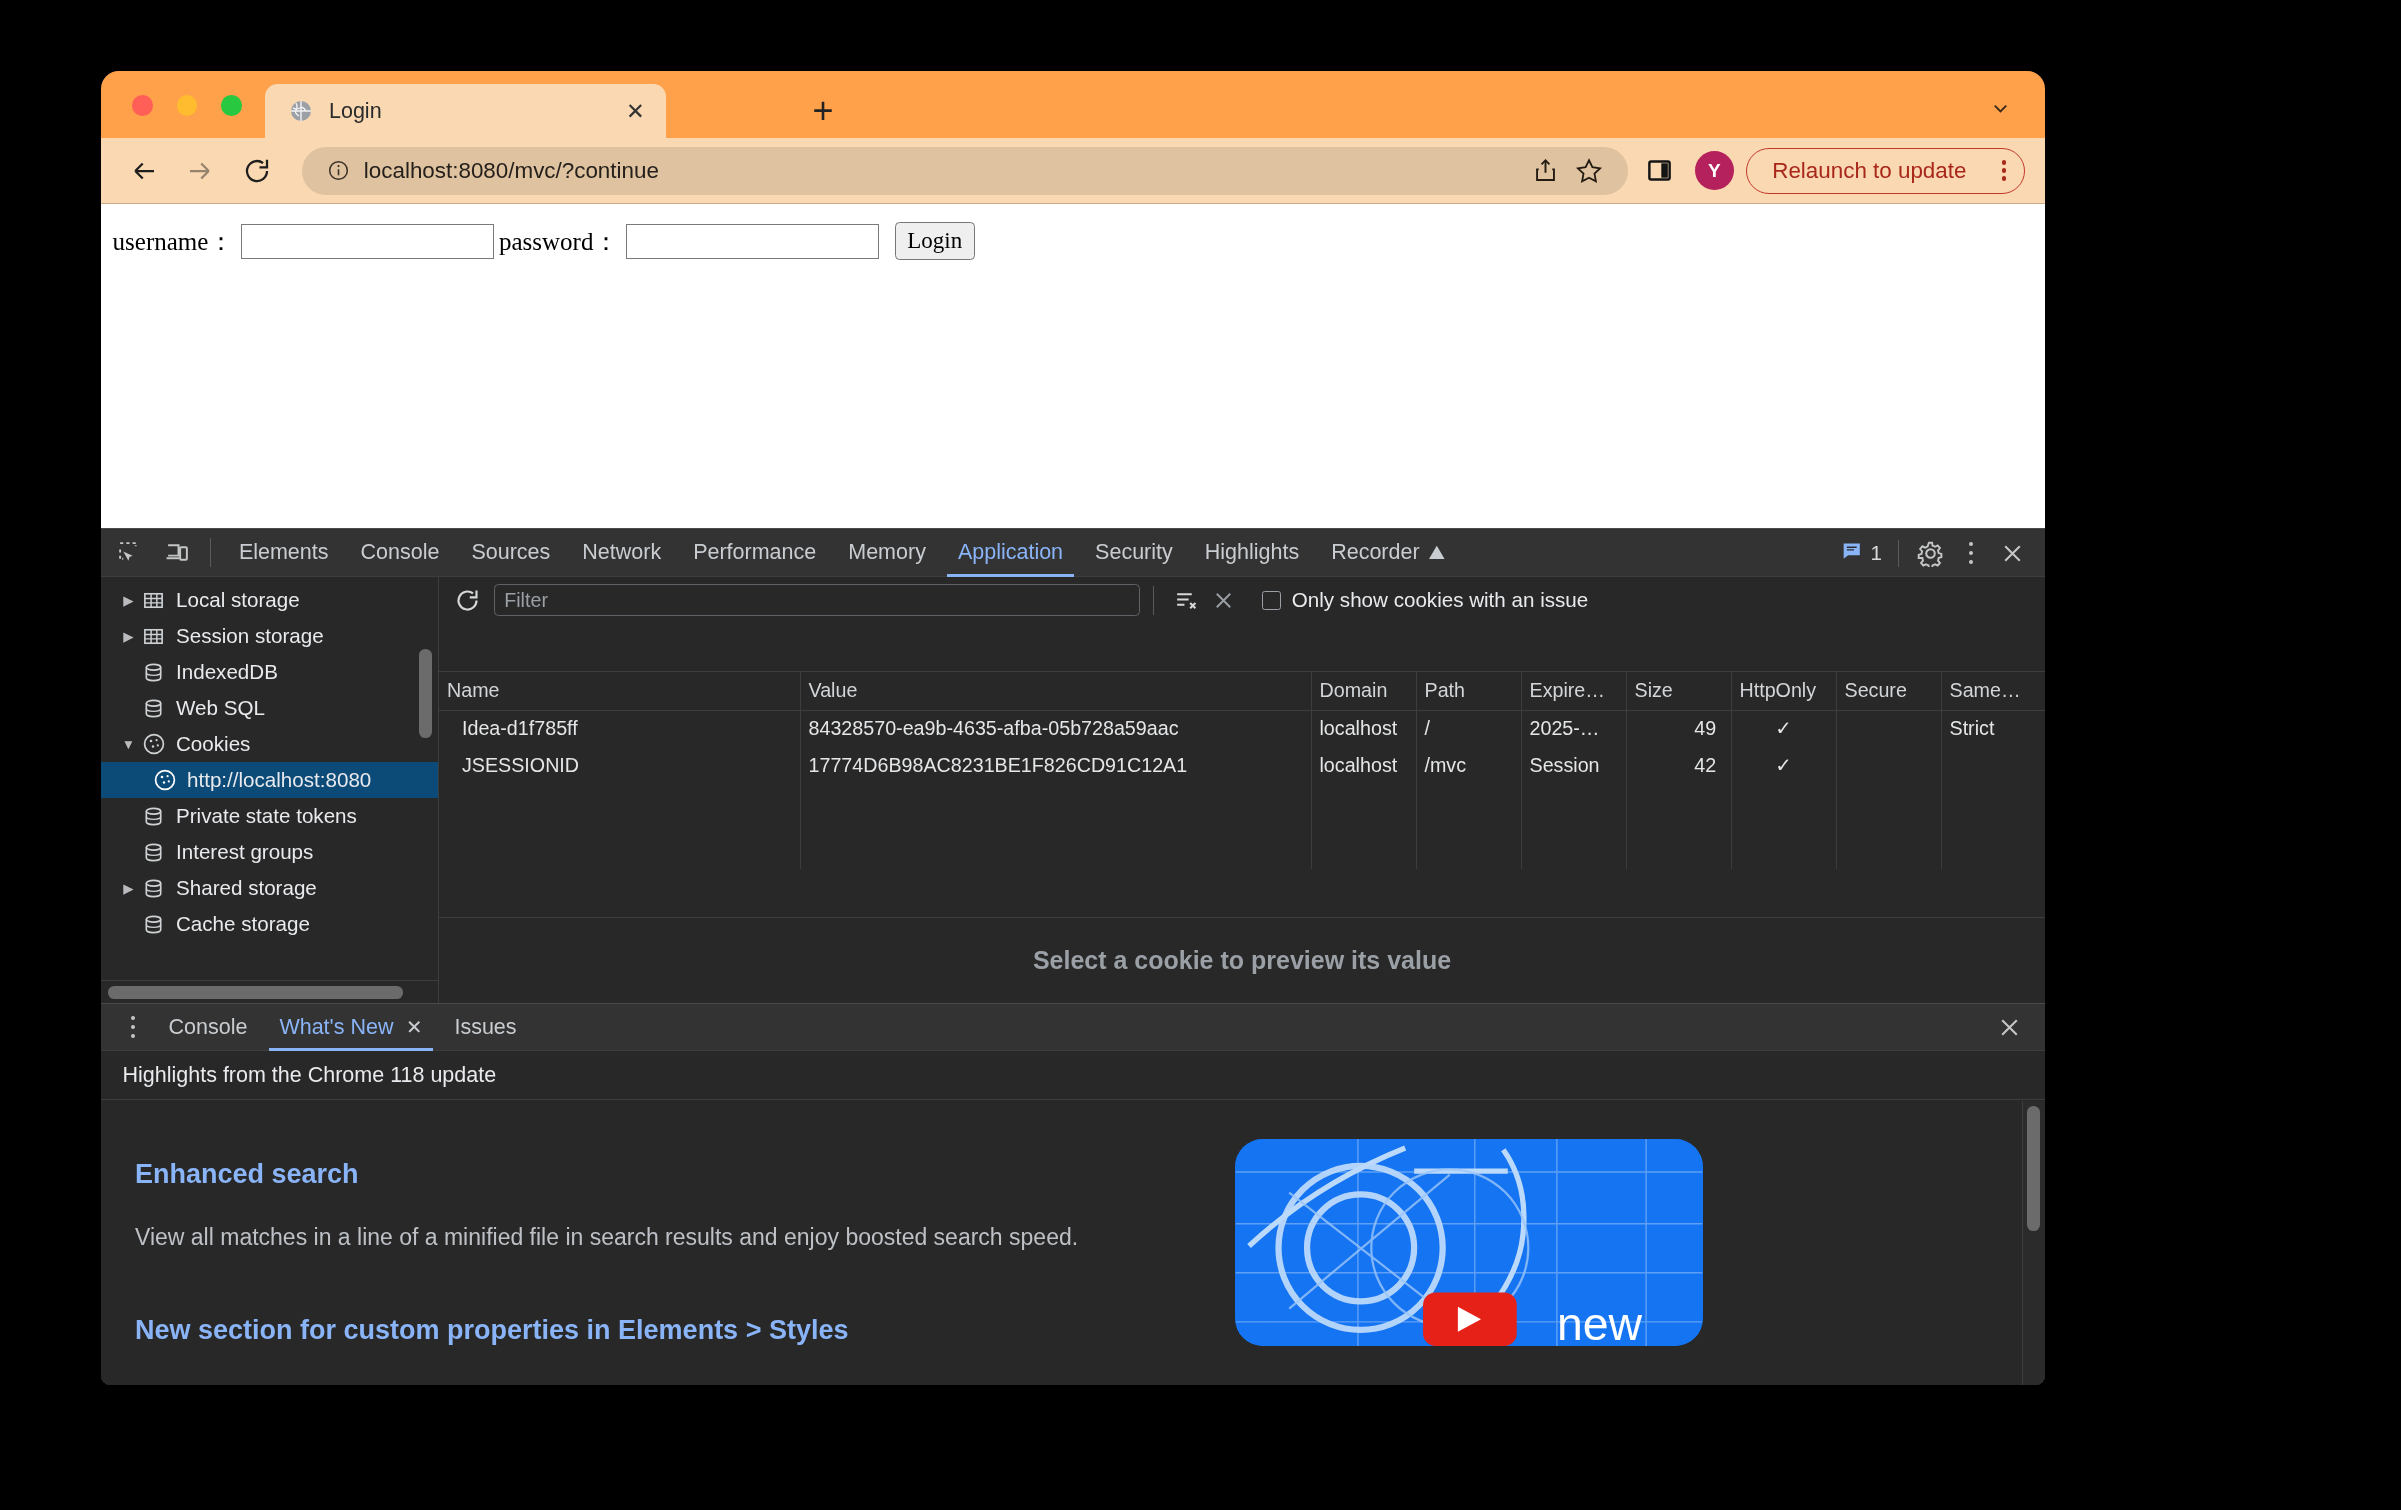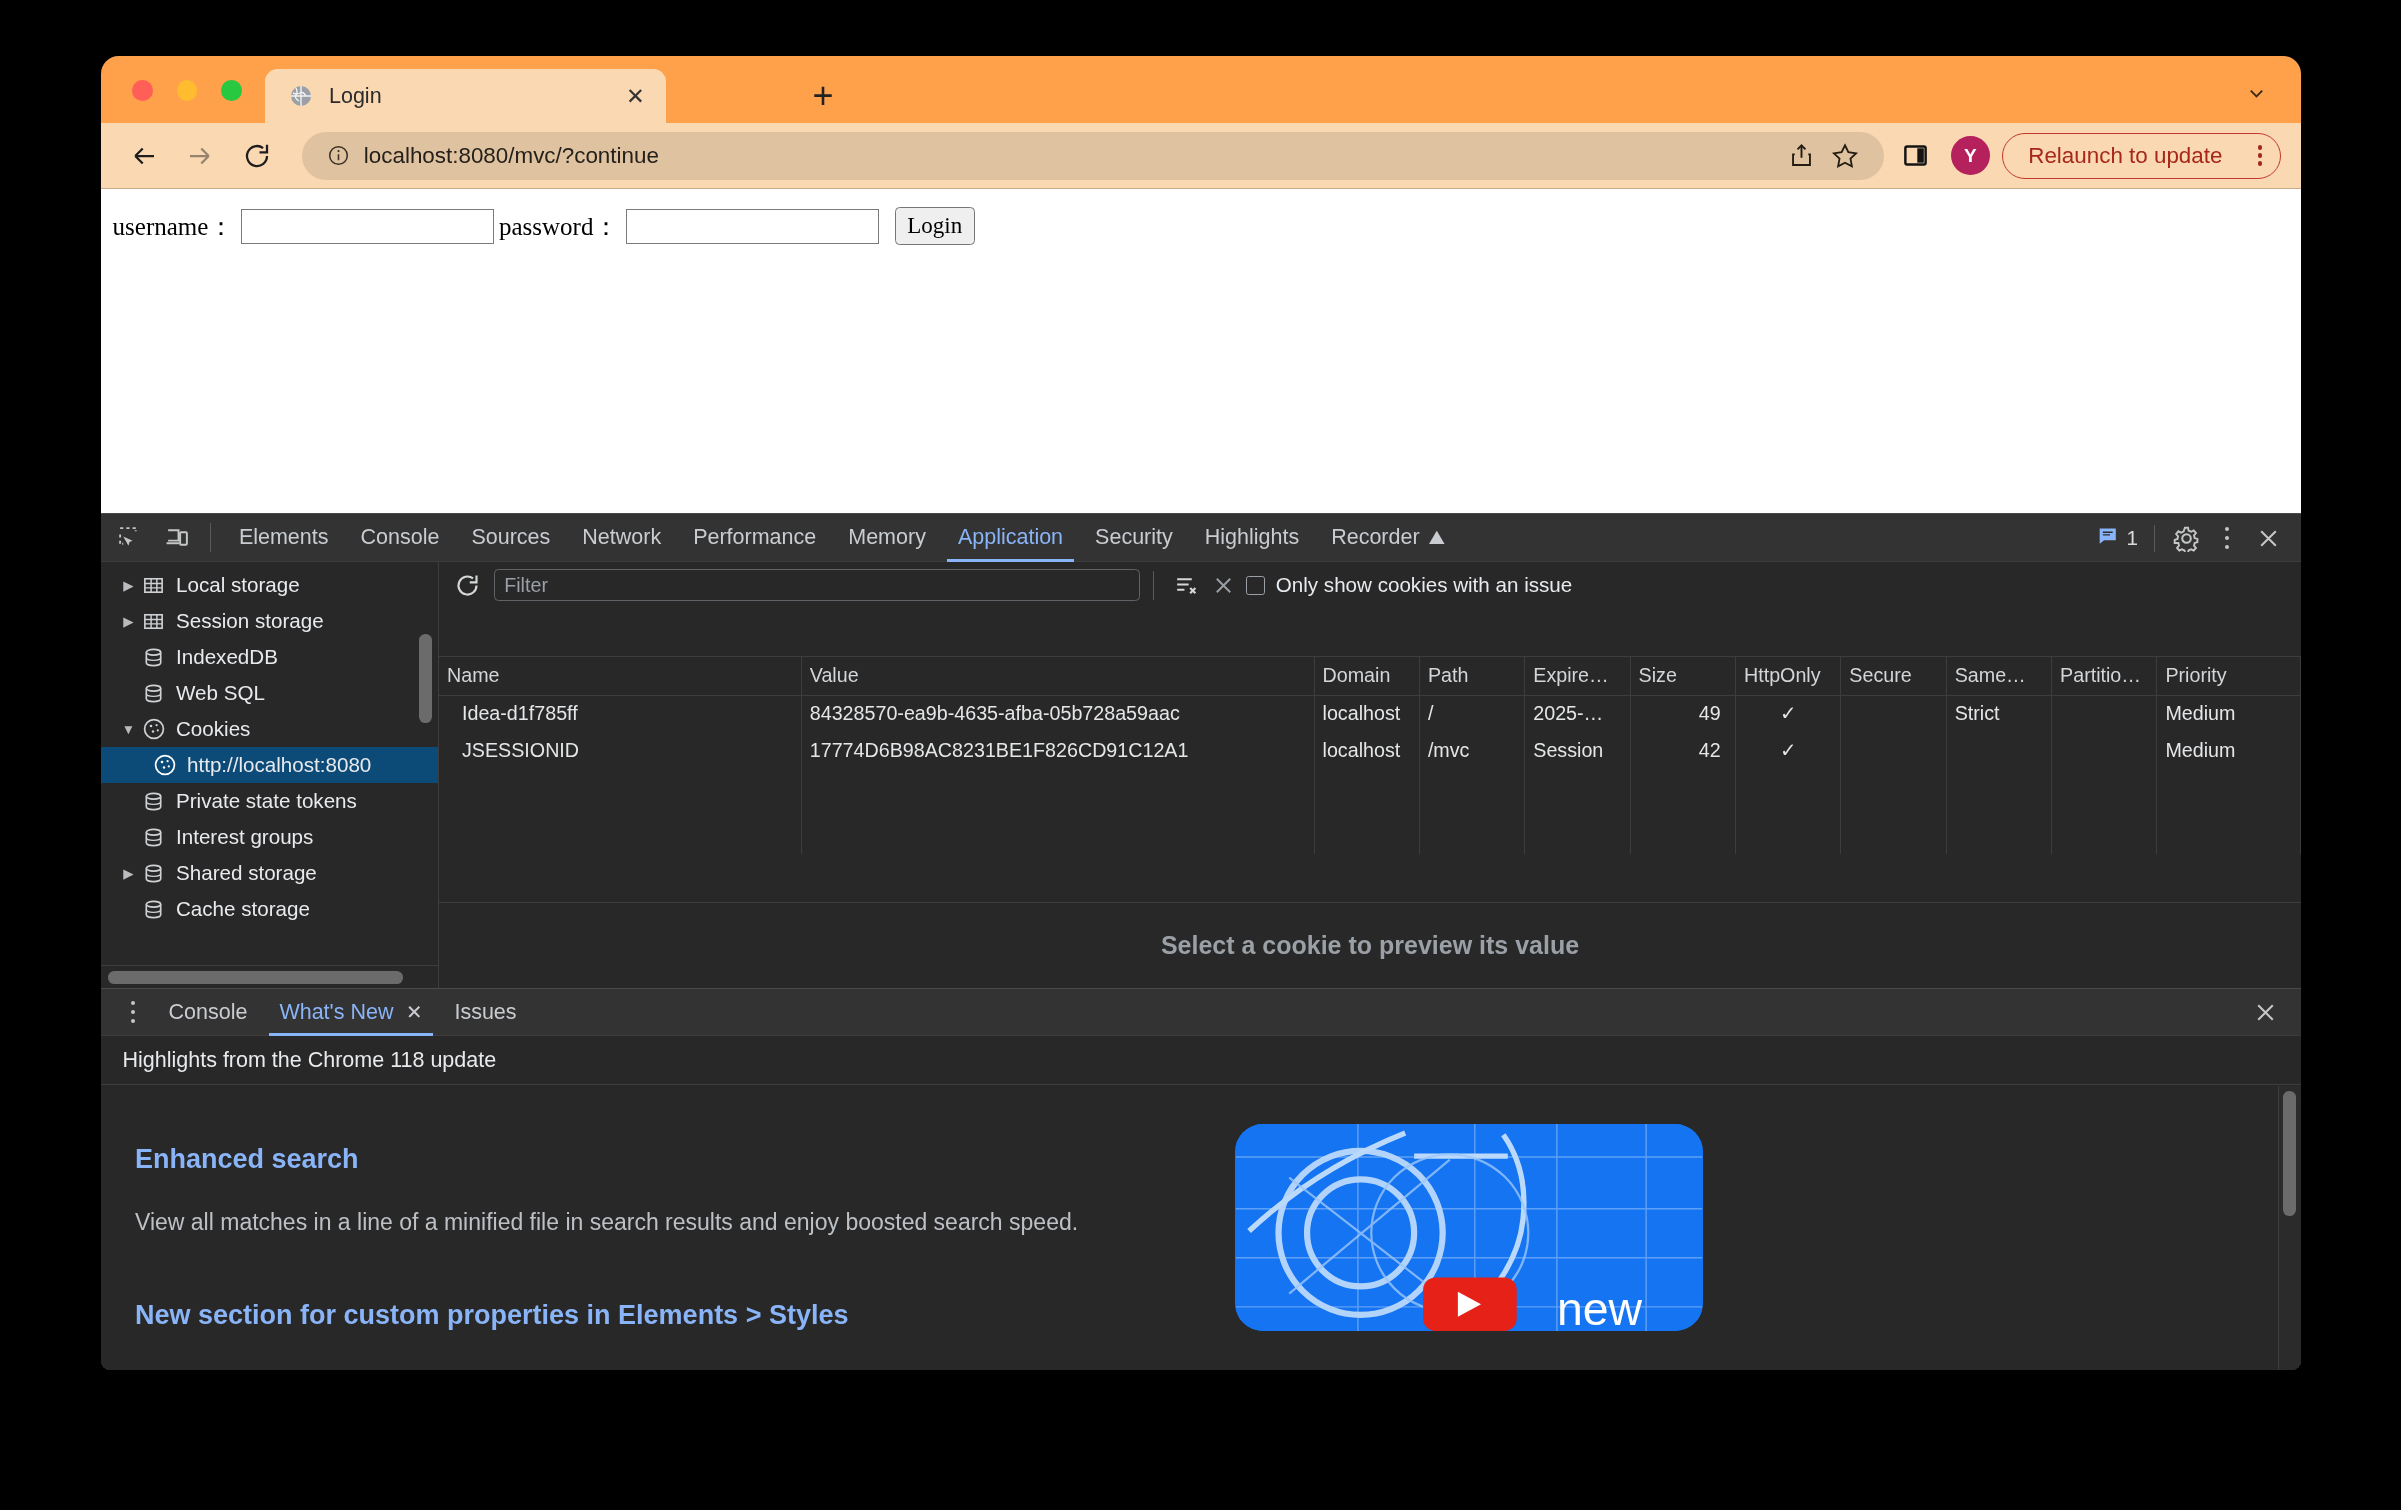--- a/index.html
+++ b/index.html
@@ -6,22 +6,22 @@
   html, body {
     width: 2401px; height: 1511px;
     background: #000;
     font-family: "Liberation Sans", sans-serif;
     overflow: hidden;
   }
 
   
   #window {
     position: absolute;
-    left: 101px; top: 56px;
-    width: 2200px; height: 1314px;
+    left: 101px; top: 71px;
+    width: 1944px; height: 1314px;
     border-radius: 18px 18px 9px 9px;
     overflow: hidden;
     background: #404040;
   }
 
   
   #tabstrip {
     position: relative;
     height: 67px;
     background: #FFA14A;
@@ -324,21 +324,21 @@
   #cookie-toolbar .sep3 {
     width: 0.9px; height: 29px; background: #5a5a5a; margin: 0 12.5px;
   }
   #clear-filter-btn, #delete-all-btn {
     width: 38px; height: 38px;
     display: flex; align-items: center; justify-content: center;
     color: #c4c7c5;
   }
   #only-issues {
     display: flex; align-items: center; gap: 10.7px;
-    margin-left: 4px;
+    margin-left: 20px;
     font-size: 20.6px; color: #e8eaed;
     white-space: nowrap;
   }
   #only-issues .cb {
     width: 19px; height: 19px;
     border: 1.8px solid #9aa0a6; border-radius: 2.7px;
     background: #282828;
   }
 
   

